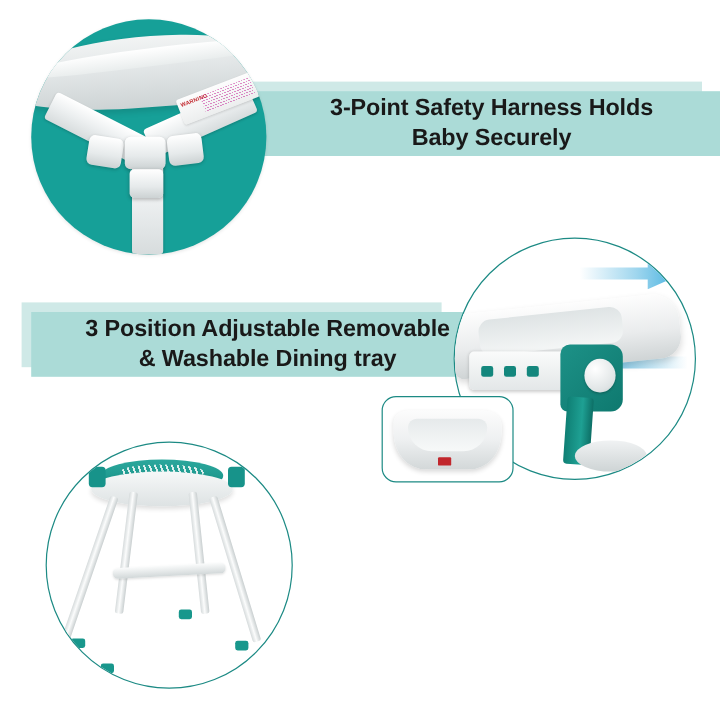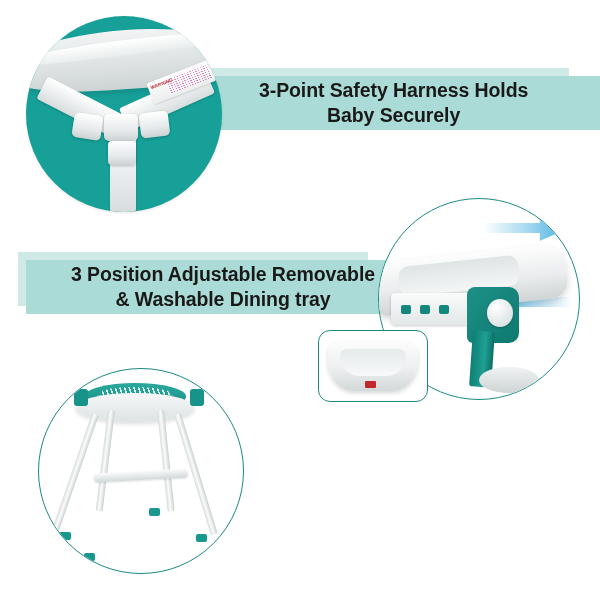--- a/index.html
+++ b/index.html
@@ -39,21 +39,21 @@
     color: #191919;
     font-weight: bold;
     font-size: 19.5px;
     line-height: 1.28;
     text-align: center;
     letter-spacing: -0.1px;
     padding: 0 10px;
     white-space: pre-line;
   }
 
-  #banner-harness { left: 189px; top: 68px; width: 380px; height: 54px; }
+  #banner-harness { left: 205px; top: 68px; width: 380px; height: 54px; }
   #banner-harness .banner-fill { justify-content: flex-start; padding-left: 52px; }
   #banner-harness .banner-text { text-align: center; }
 
   #banner-tray { left: 18px; top: 252px; width: 350px; height: 54px; }
   #banner-tray .banner-fill { justify-content: center; padding-left: 22px; }
 
   #banner-legs { left: 232px; top: 443px; width: 352px; height: 54px; }
   #banner-legs .banner-fill { justify-content: flex-start; padding-left: 22px; }
 
   

